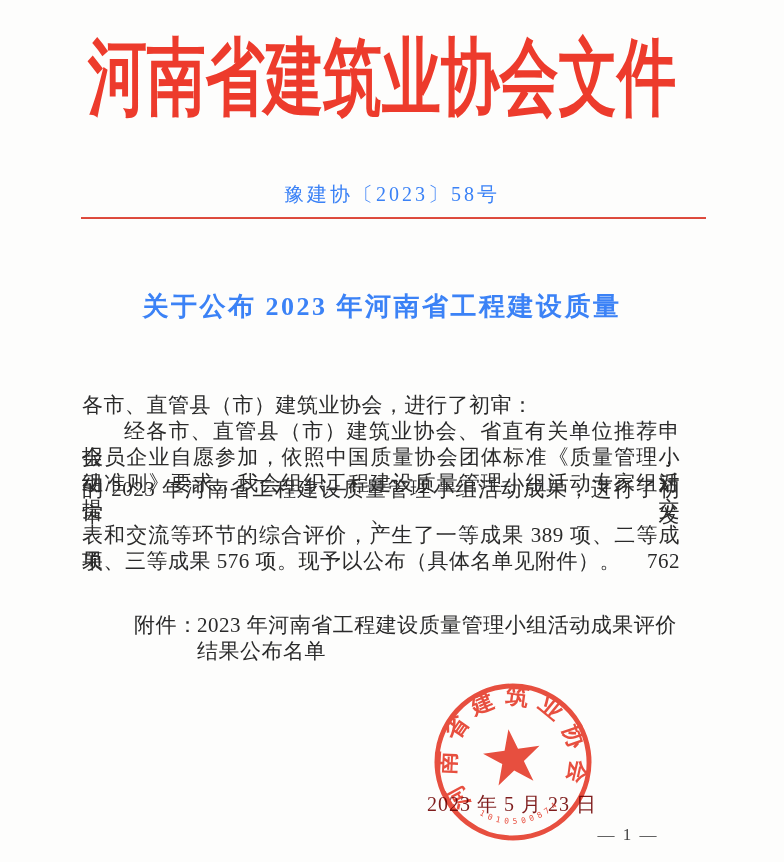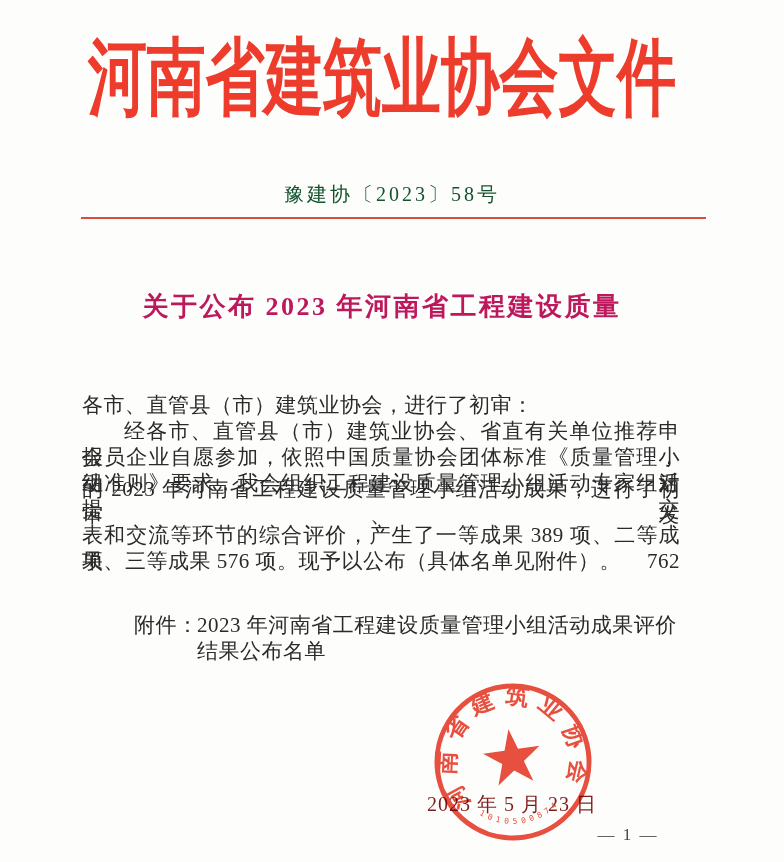--- a/index.html
+++ b/index.html
@@ -8,31 +8,31 @@
     background:#fdfdfc;
     font-family:"Liberation Serif","DejaVu Serif",serif;
     color:#262626;
   }
   .abs{position:absolute;}
   
   #org-title-svg{position:absolute;left:82px;top:22px;width:600px;height:100px;}
   
   .doc-number{
     top:181px;left:0;width:784px;text-align:center;
-    font-size:20px;letter-spacing:3px;color:#14532d;
+    font-size:20px;letter-spacing:3px;color:#3b82f6;
   }
   
   .red-rule{
     top:217px;left:81px;width:625px;height:2px;
     background:linear-gradient(#e2503f,#d8453a);
   }
   
   .doc-title{
     top:288px;left:82px;width:600px;text-align:center;
-    font-weight:bold;color:#be185d;
+    font-weight:bold;color:#3b82f6;
     font-size:26px;line-height:37px;letter-spacing:2.5px;
   }
   
   .body-line{
     left:82px;width:598px;font-size:21px;line-height:26px;color:#2a2a2a;
     letter-spacing:0.5px;white-space:nowrap;
   }
   .jst{white-space:normal;text-align:justify;text-align-last:justify;}
   .indent{text-indent:42px;}
   

